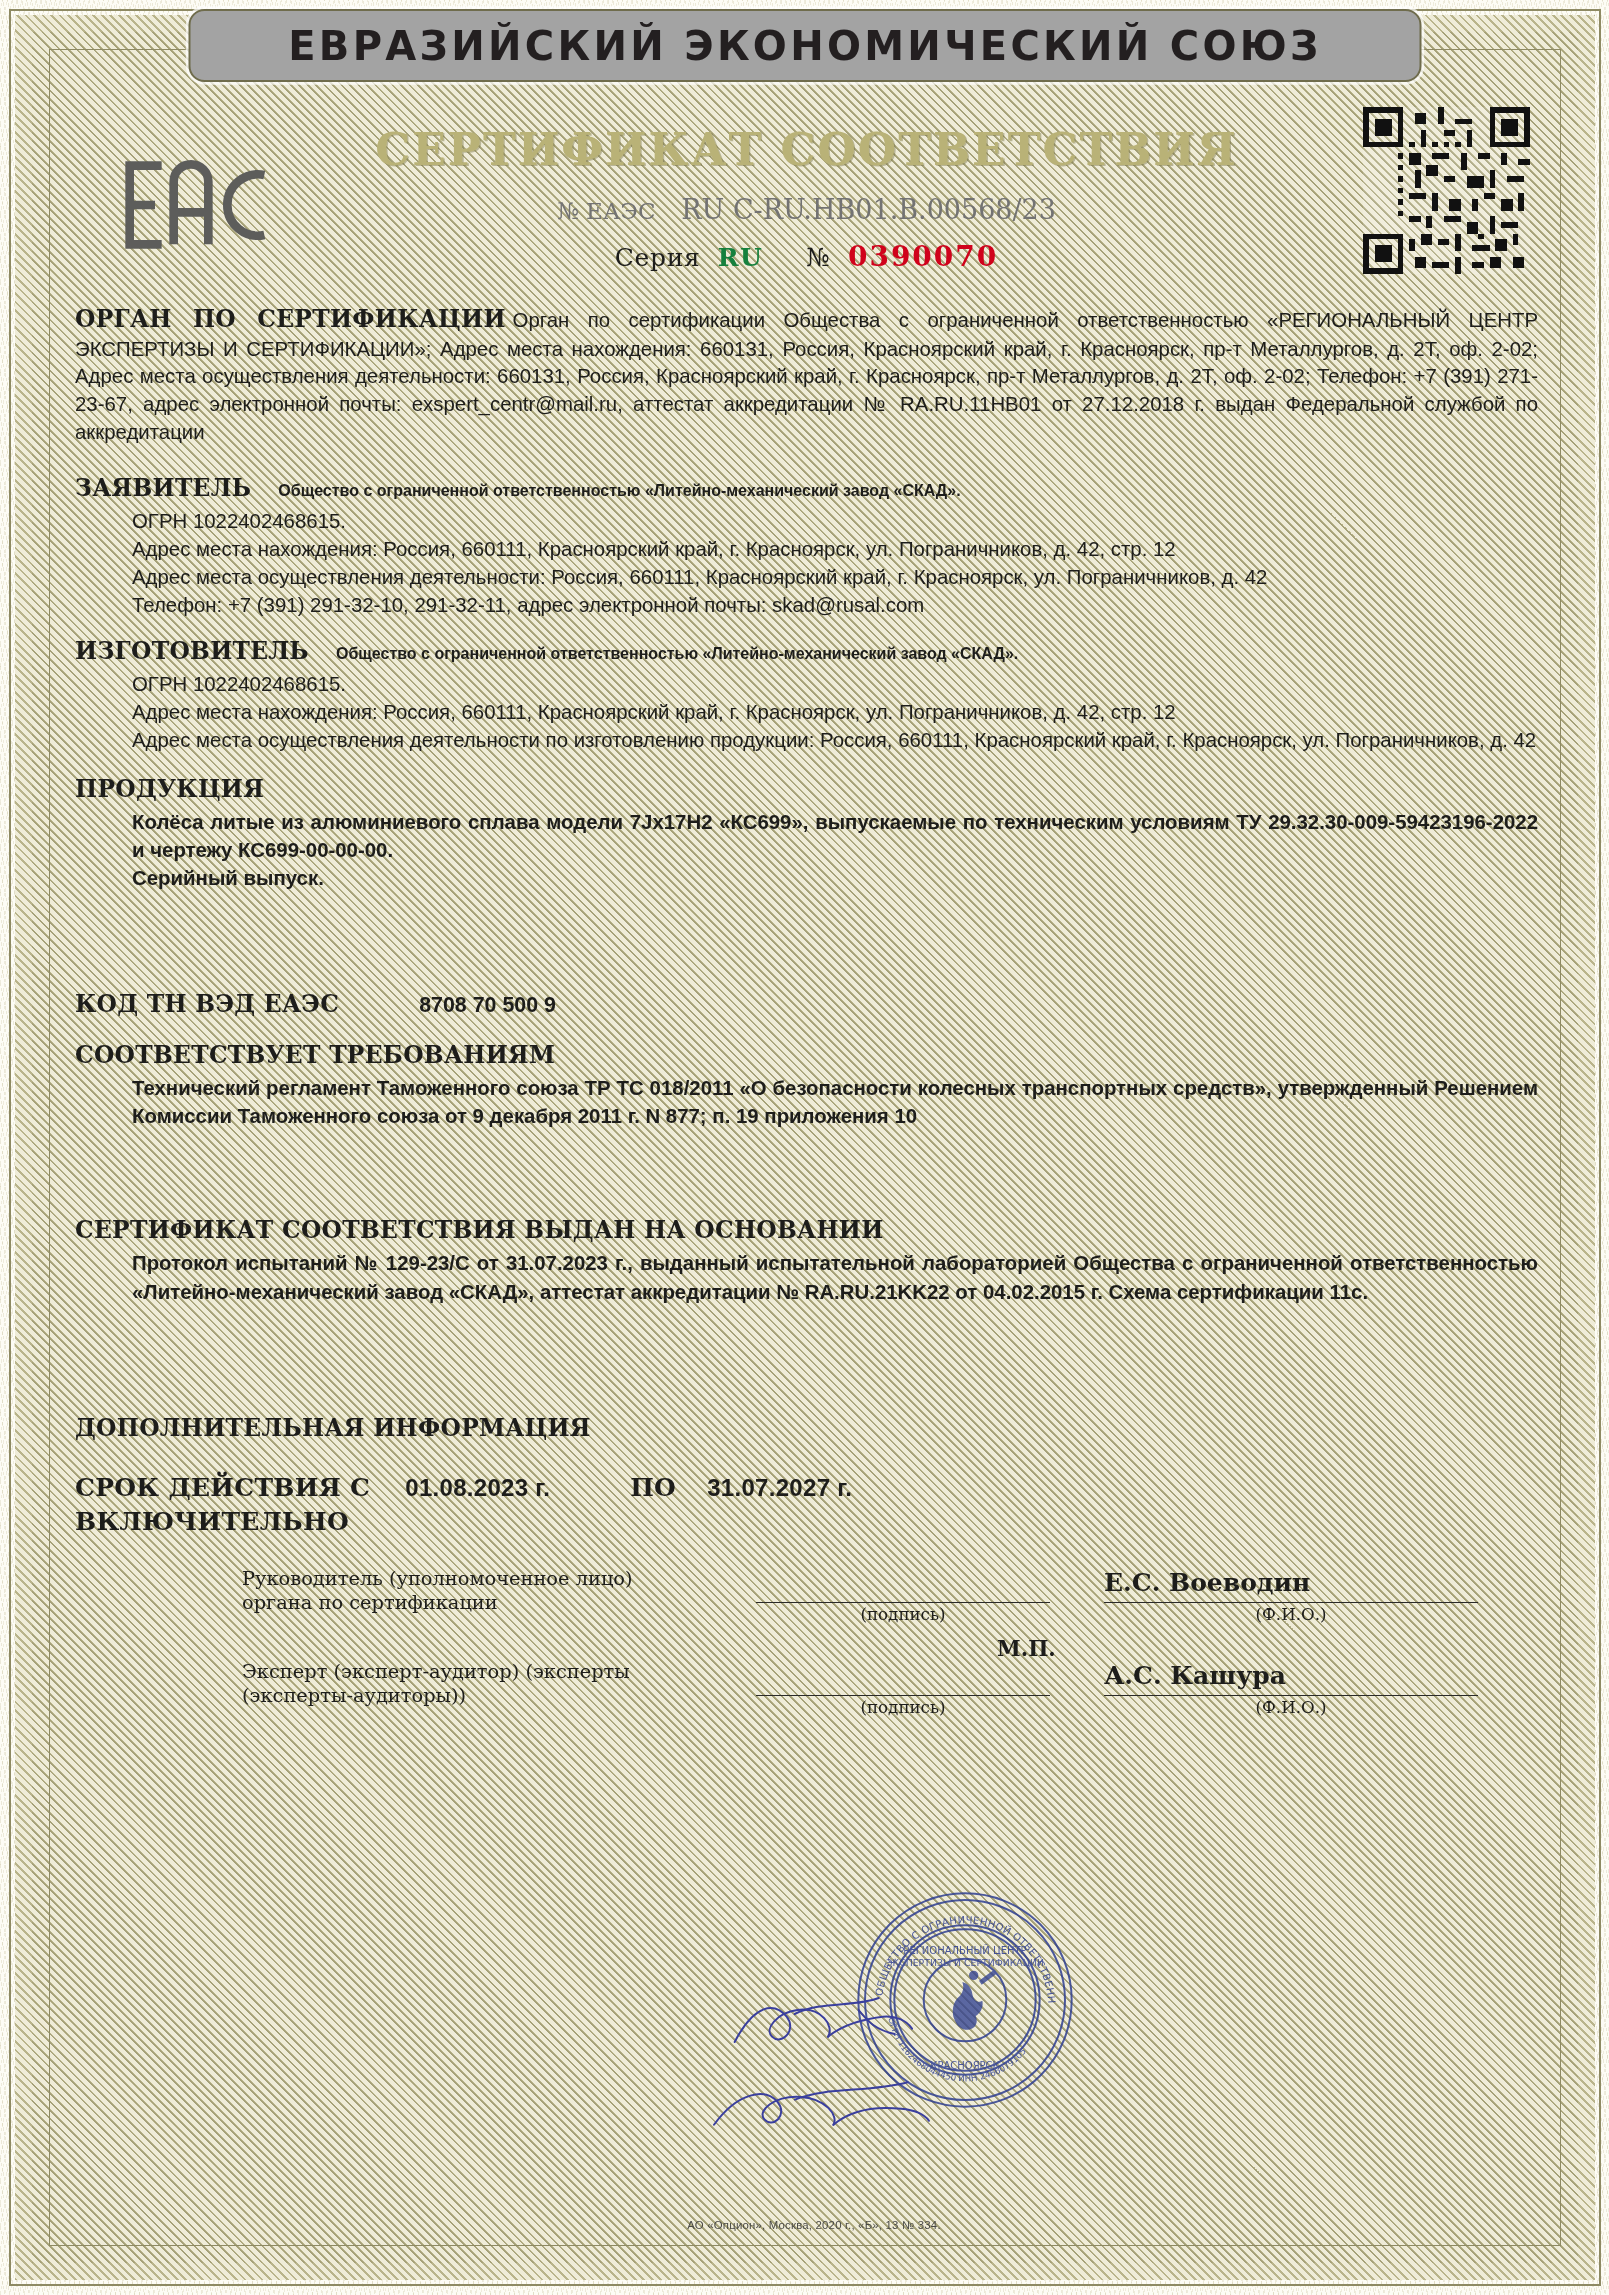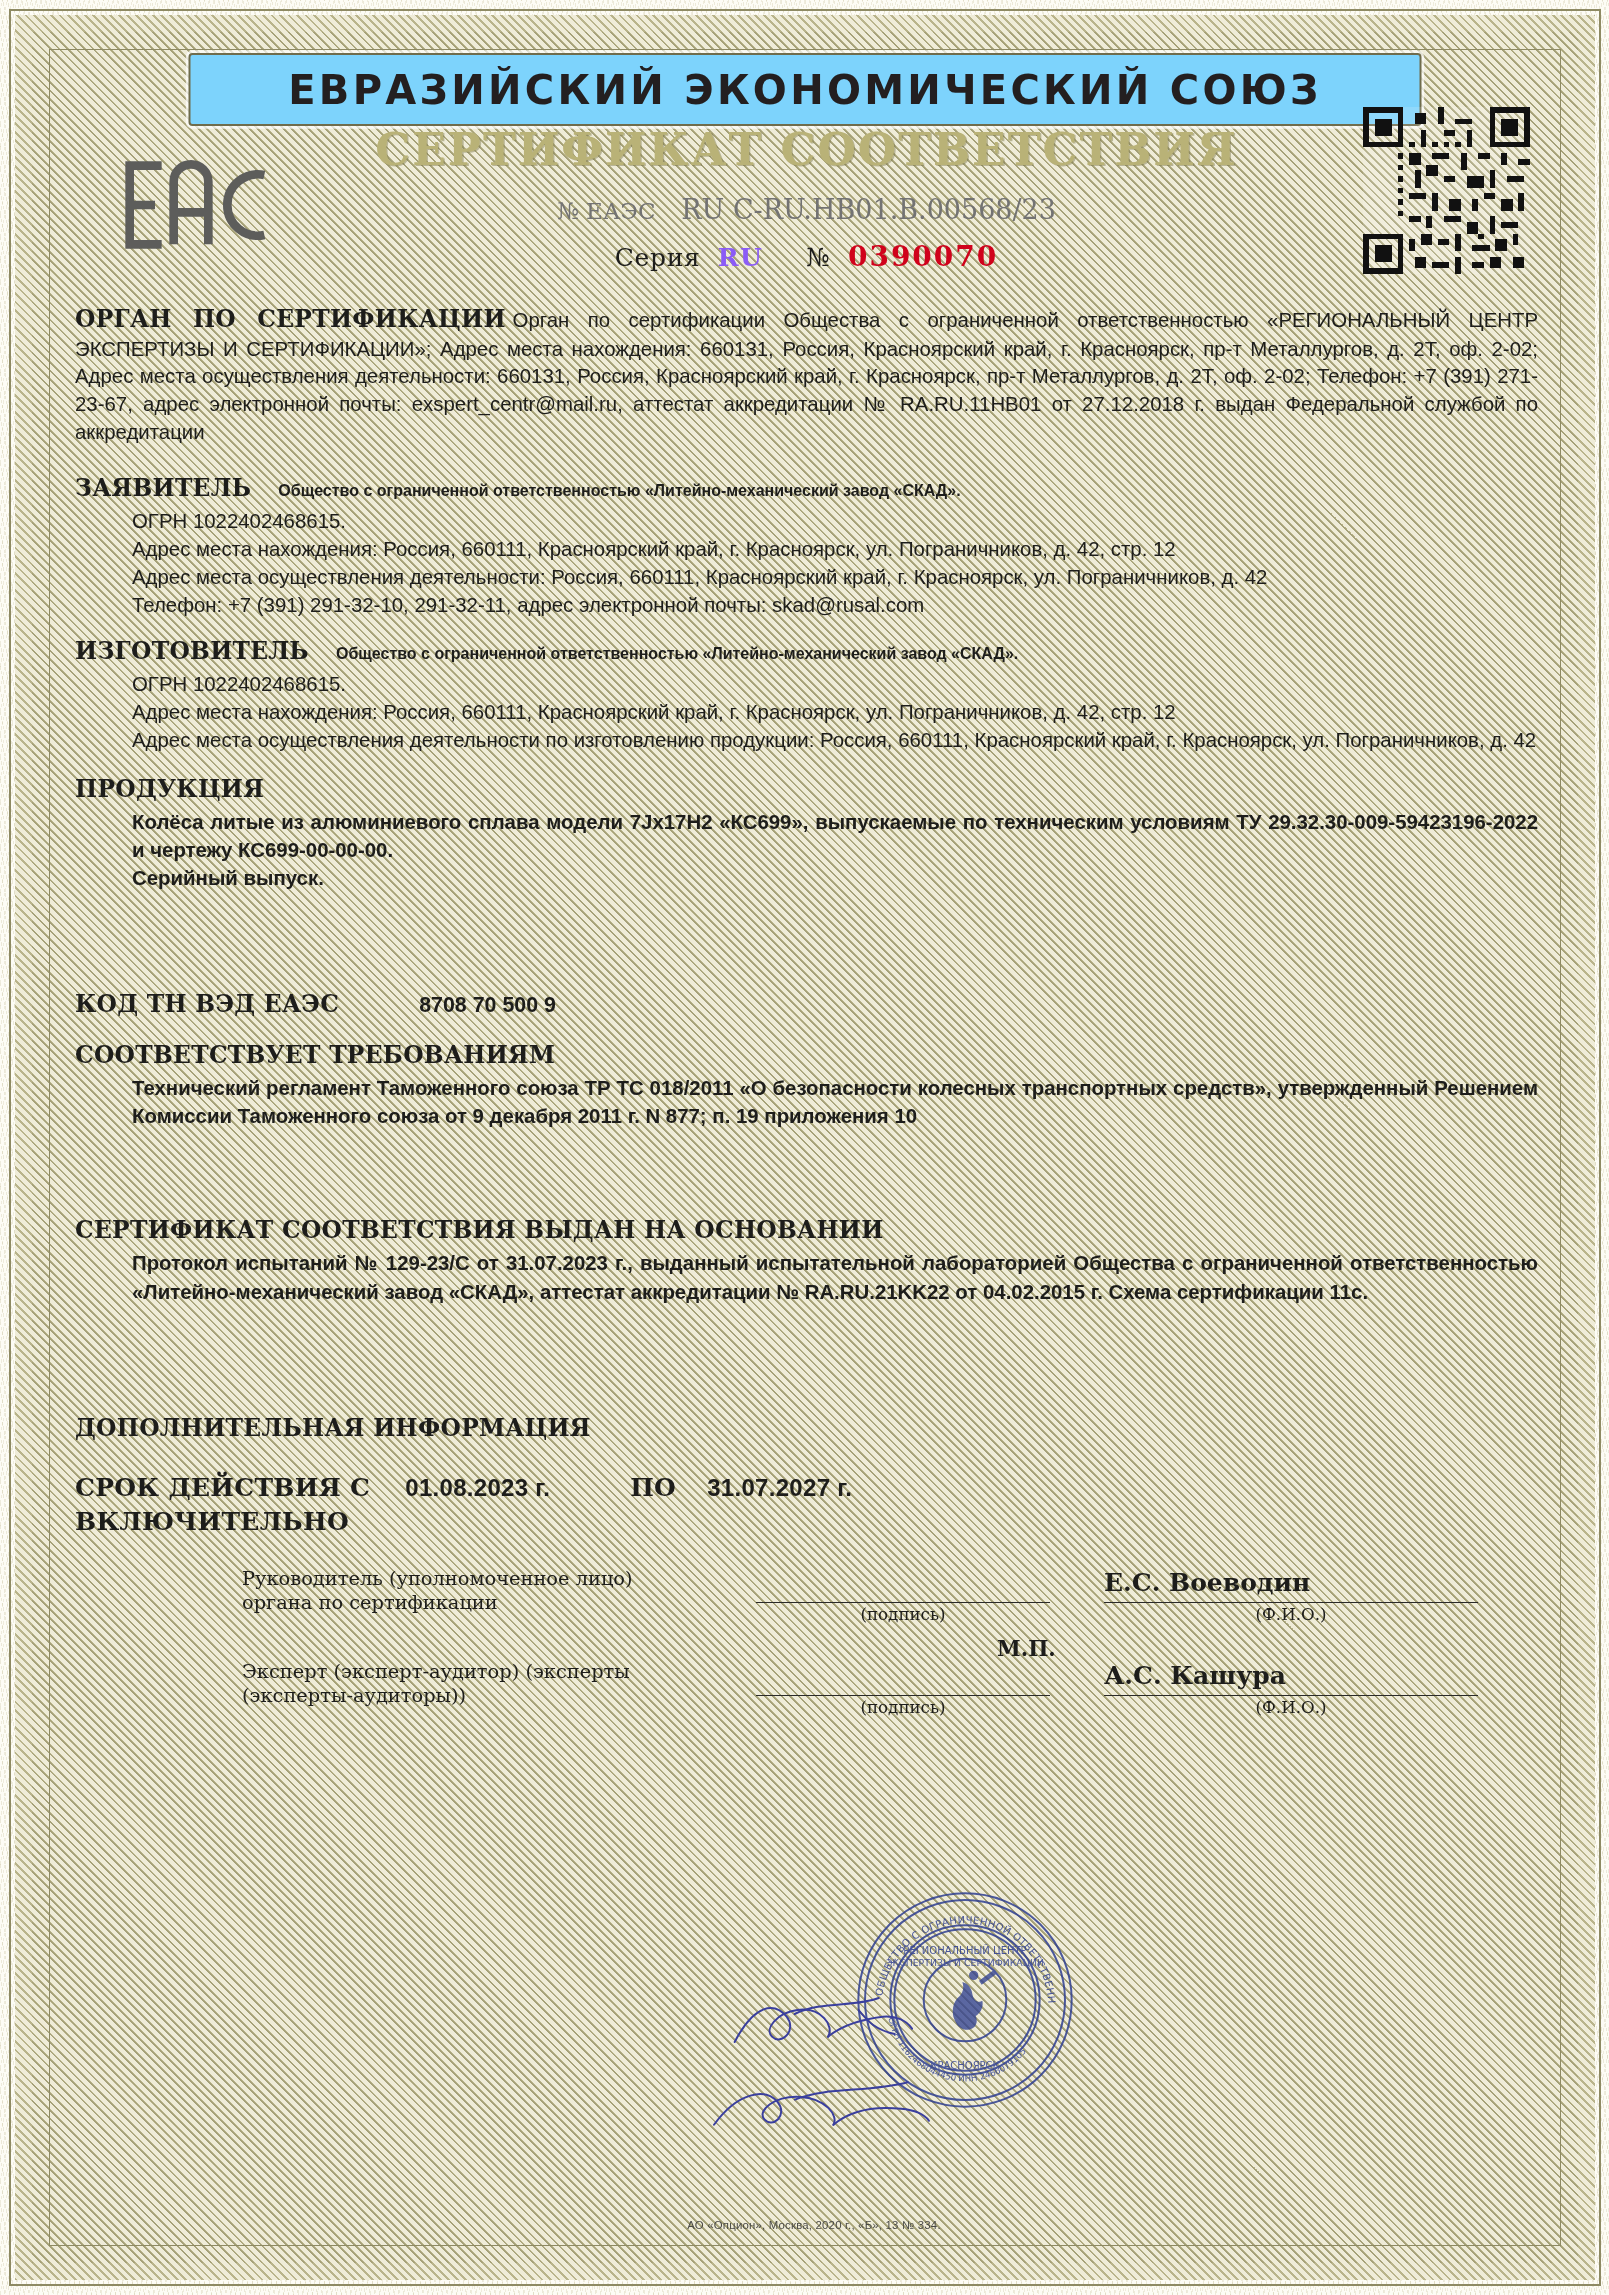--- a/index.html
+++ b/index.html
@@ -66,28 +66,27 @@
     pointer-events: none;
   }
   
   .eaeu-banner {
     position: absolute;
     left: 50%;
     top: 9.4px;
     transform: translateX(-50%);
     width: 1229px;
     height: 69px;
-    background: #7dd3fc;
+    background: #a3a3a3;
     border: 2px solid #6f6c4c;
-    border-radius: 4px;
+    border-radius: 16px;
     display: flex;
     align-items: center;
     justify-content: center;
     box-shadow: 0 0 0 2.7px rgba(255,255,255,0.7);
-    margin-top: 44px;
   }
   .eaeu-banner .txt {
     font-family: "DejaVu Sans", sans-serif;
     font-weight: bold;
     font-size: 40px;
     letter-spacing: 3.3px;
     color: #231f20;
     white-space: nowrap;
   }
   
@@ -117,21 +116,21 @@
   }
   .num-line .small { font-size: 23px; }
   .serie-line {
     text-align: center;
     font-family: "DejaVu Serif", serif;
     font-size: 25px;
     margin-top: 14.7px;
     letter-spacing: 0.7px;
   }
   .serie-line .red {
-    color: #8b5cf6;
+    color: #15803d;
     font-weight: bold;
     letter-spacing: 1.3px;
   }
   .serie-line .num {
     color: #d0021b;
     font-weight: bold;
     letter-spacing: 2px;
     font-size: 28px;
   }
   

